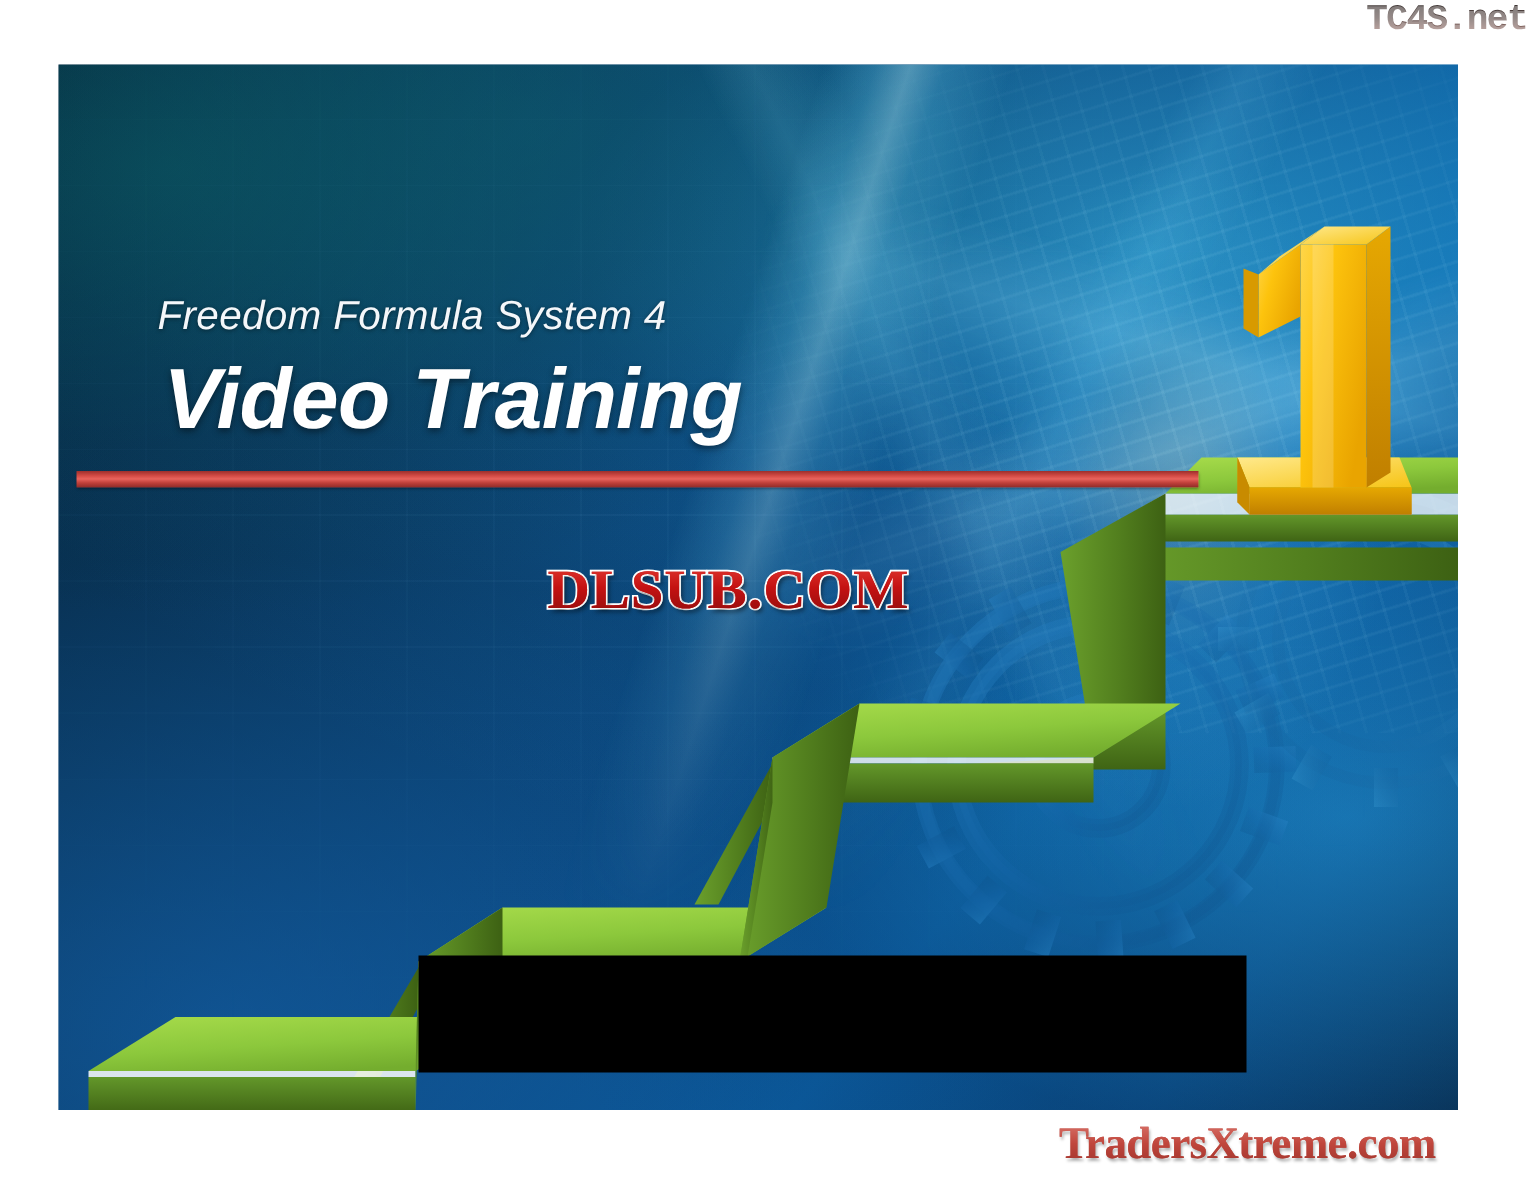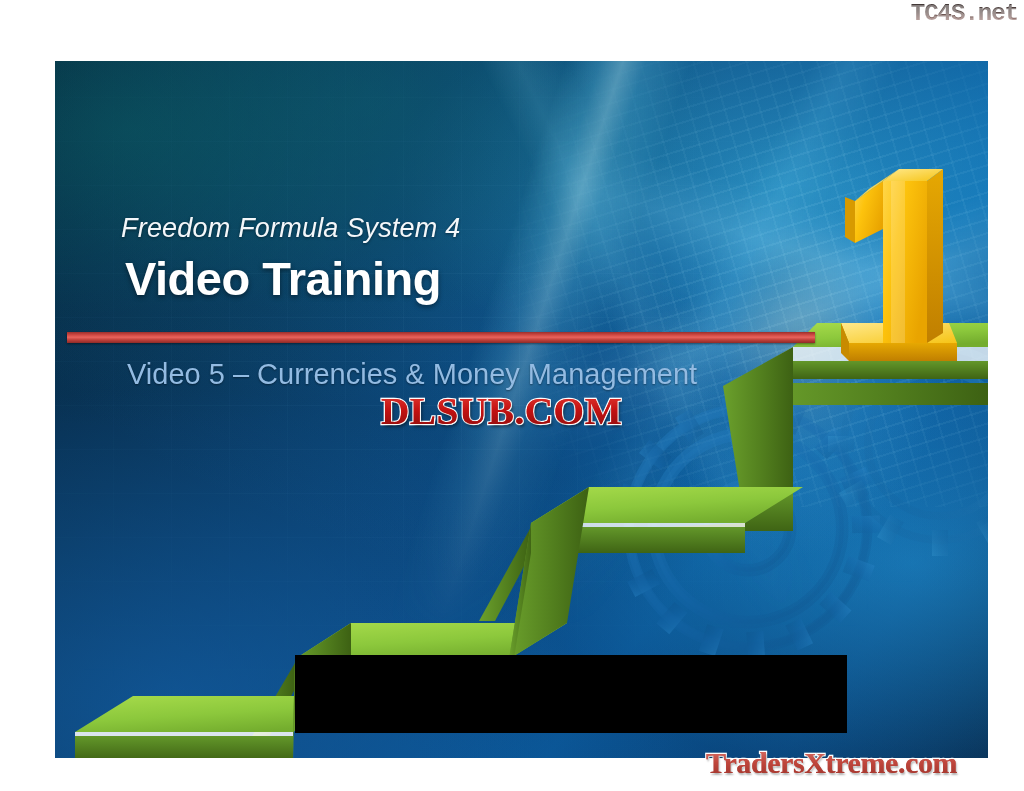--- a/index.html
+++ b/index.html
@@ -17,29 +17,28 @@
     color:#4a3a3a;
     background:linear-gradient(180deg,#3a3230 0%,#5d4c49 42%,#8d6b66 72%,#c8a39c 100%);
     -webkit-background-clip:text; background-clip:text;
     -webkit-text-fill-color:transparent;
     text-shadow:0 1px 0 rgba(255,255,255,.35);
     user-select:none;
   }
 
   
   #slide{
-    position:absolute; left:55px; top:43px;
+    position:absolute; left:39px; top:43px;
     width:933px; height:697px;
     overflow:hidden;
     background:
       radial-gradient(160% 110% at 78% 18%, rgba(60,190,235,.50) 0%, rgba(25,120,190,.22) 26%, rgba(0,0,0,0) 55%),
       radial-gradient(90% 70% at 92% 72%, rgba(35,150,215,.55) 0%, rgba(10,70,130,.18) 45%, rgba(0,0,0,0) 72%),
       radial-gradient(120% 90% at 12% 92%, rgba(20,95,170,.55) 0%, rgba(6,40,80,.25) 50%, rgba(0,0,0,0) 80%),
       linear-gradient(128deg,#06283f 0%,#0a3a5e 26%,#0c4e85 52%,#0a63a8 70%,#0b4d86 86%,#082c4c 100%);
-    margin-top: 18px;
   }
 
   
   .bg-layer{position:absolute;inset:0;pointer-events:none;}
 
   
   #bg-teal-wash{
     background:
       radial-gradient(70% 55% at 8% 10%, rgba(10,90,95,.55) 0%, rgba(8,60,70,.18) 48%, rgba(0,0,0,0) 78%),
       radial-gradient(55% 45% at 34% 6%, rgba(14,110,120,.35) 0%, rgba(0,0,0,0) 70%);
@@ -94,21 +93,21 @@
   #text-block{position:absolute;left:0;top:0;width:100%;height:100%;pointer-events:none;}
 
   #eyebrow-title{
     position:absolute; left:66px; top:152px;
     font-size:27px; font-style:italic; font-weight:400;
     color:#f4f7fa; letter-spacing:.2px; white-space:nowrap;
     text-shadow:0 1px 3px rgba(0,0,0,.45);
   }
   #main-title{
     position:absolute; left:70px; top:190px;
-    font-size:47px; font-weight:bold;
+    font-size:57px; font-style:italic; font-weight:bold;
     color:#ffffff; letter-spacing:-.5px; white-space:nowrap;
     text-shadow:0 2px 5px rgba(0,0,0,.45);
   }
   #red-divider{
     position:absolute; left:12px; top:271px;
     width:748px; height:11px;
     background:linear-gradient(180deg,#9c2f2c 0%,#d24a44 28%,#e8635c 48%,#c0403a 72%,#8e2b28 100%);
     box-shadow:0 1px 2px rgba(0,0,0,.45);
   }
   #subtitle{
@@ -351,21 +350,20 @@
   </div>
 
   <div id="text-block">
 
     <div id="eyebrow-title">Freedom Formula System 4</div>
 
     <div id="main-title">Video Training</div>
 
     <div id="red-divider"></div>
 
-    <div id="subtitle">Video 5 – Currencies &amp; Money Management</div>
 
     <div id="dlsub-watermark">DLSUB.COM<span class="dl-fill">DLSUB.COM</span></div>
 
     <div id="redaction-bar"></div>
   </div>
 </div>
 
 <div id="tradersxtreme-watermark">TradersXtreme.com<span class="tx-fill">TradersXtreme.com</span></div>
 
 </body></html>

